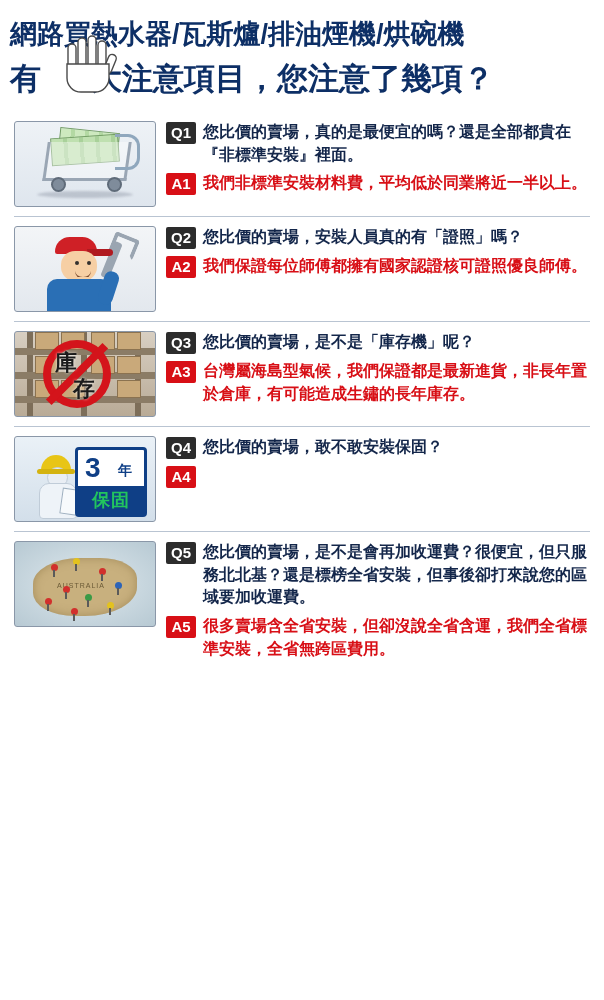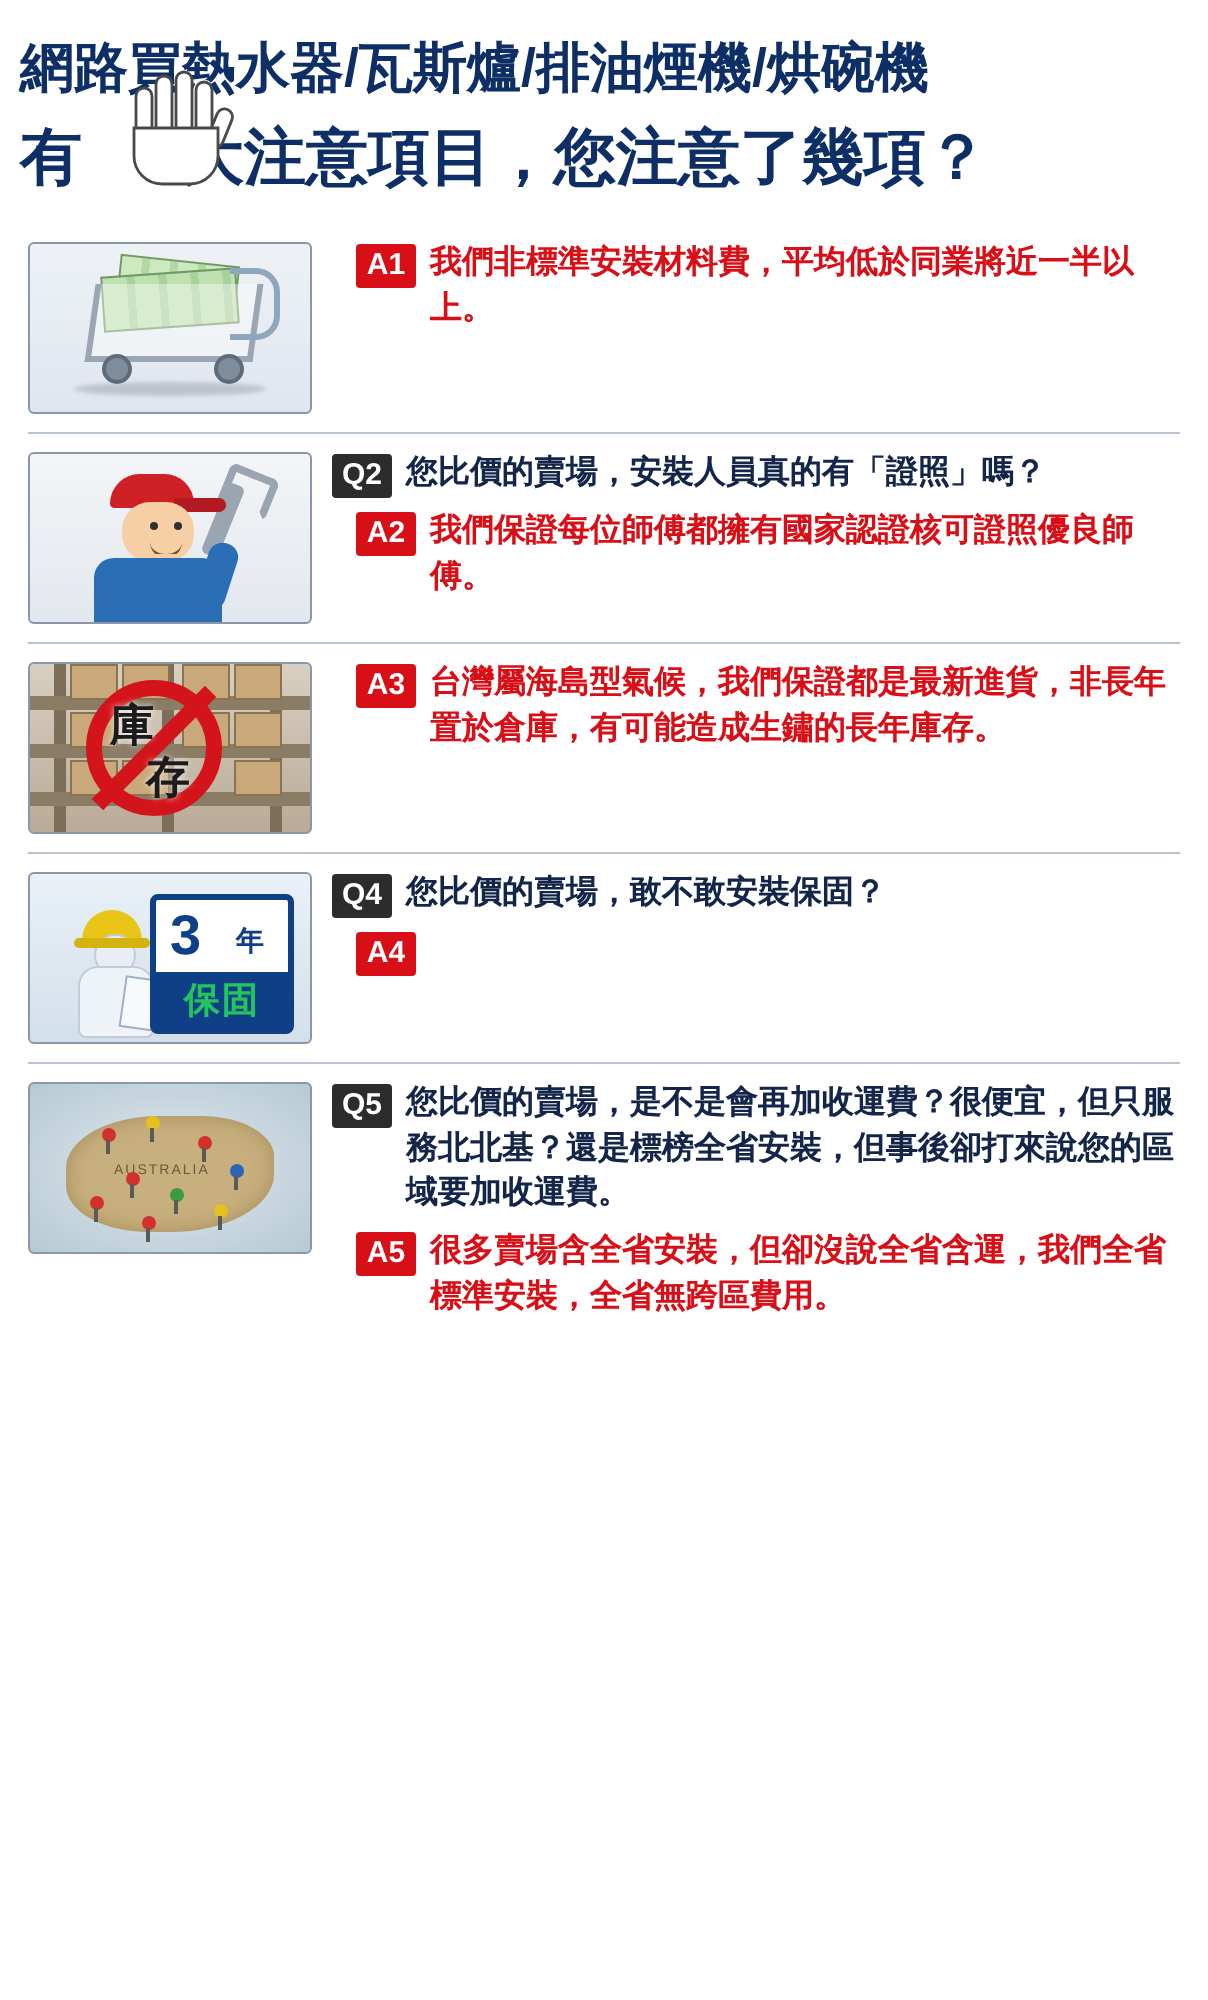--- a/index.html
+++ b/index.html
@@ -135,21 +135,21 @@
     text-align: center;
     font-size: 15px;
     font-weight: bold;
     color: #ffffff;
     border-radius: 2px;
     margin-right: 7px;
     margin-top: 1px;
     font-family: "Liberation Sans", sans-serif;
   }
   .tag.q { background: #2c2c2c; }
-  .tag.a { background: #d80f16; margin-left: 12px; }
+  .tag.a { background: #d80f16; }
   .qtext {
     font-size: 16px;
     line-height: 1.42;
     color: #13264a;
     font-weight: bold;
     letter-spacing: 0px;
   }
   .atext {
     font-size: 16px;
     line-height: 1.42;
@@ -307,20 +307,24 @@
       <div class="thumb art-cart">
         <div class="shadow"></div>
         <div class="money2"></div>
         <div class="money"></div>
         <div class="basket"></div>
         <div class="handle"></div>
         <div class="wheel w1"></div>
         <div class="wheel w2"></div>
       </div>
       <div class="qa-block">
+        <div class="qa-line">
+          <div class="tag q">Q1</div>
+          <div class="qtext">您比價的賣場，真的是最便宜的嗎？還是全部都貴在『非標準安裝』裡面。</div>
+        </div>
         <div class="qa-line">
           <div class="tag a">A1</div>
           <div class="atext">我們非標準安裝材料費，平均低於同業將近一半以上。</div>
         </div>
       </div>
     </div>
 
     <div class="row">
       <div class="thumb art-worker">
         <div class="wrench"></div>
@@ -365,20 +369,24 @@
         <div class="box" style="left:20px; top:48px"></div>
         <div class="box" style="left:46px; top:48px"></div>
         <div class="box" style="left:102px; top:48px"></div>
         <div class="no-sign"></div>
         <div class="no-bar"></div>
         <div class="kw kw1">庫</div>
         <div class="kw kw2">存</div>
       </div>
       <div class="qa-block">
         <div class="qa-line">
+          <div class="tag q">Q3</div>
+          <div class="qtext">您比價的賣場，是不是「庫存機」呢？</div>
+        </div>
+        <div class="qa-line">
           <div class="tag a">A3</div>
           <div class="atext">台灣屬海島型氣候，我們保證都是最新進貨，非長年置於倉庫，有可能造成生鏽的長年庫存。</div>
         </div>
       </div>
     </div>
 
     <div class="row">
       <div class="thumb art-guar">
         <div class="helmet"></div>
         <div class="head"></div>

